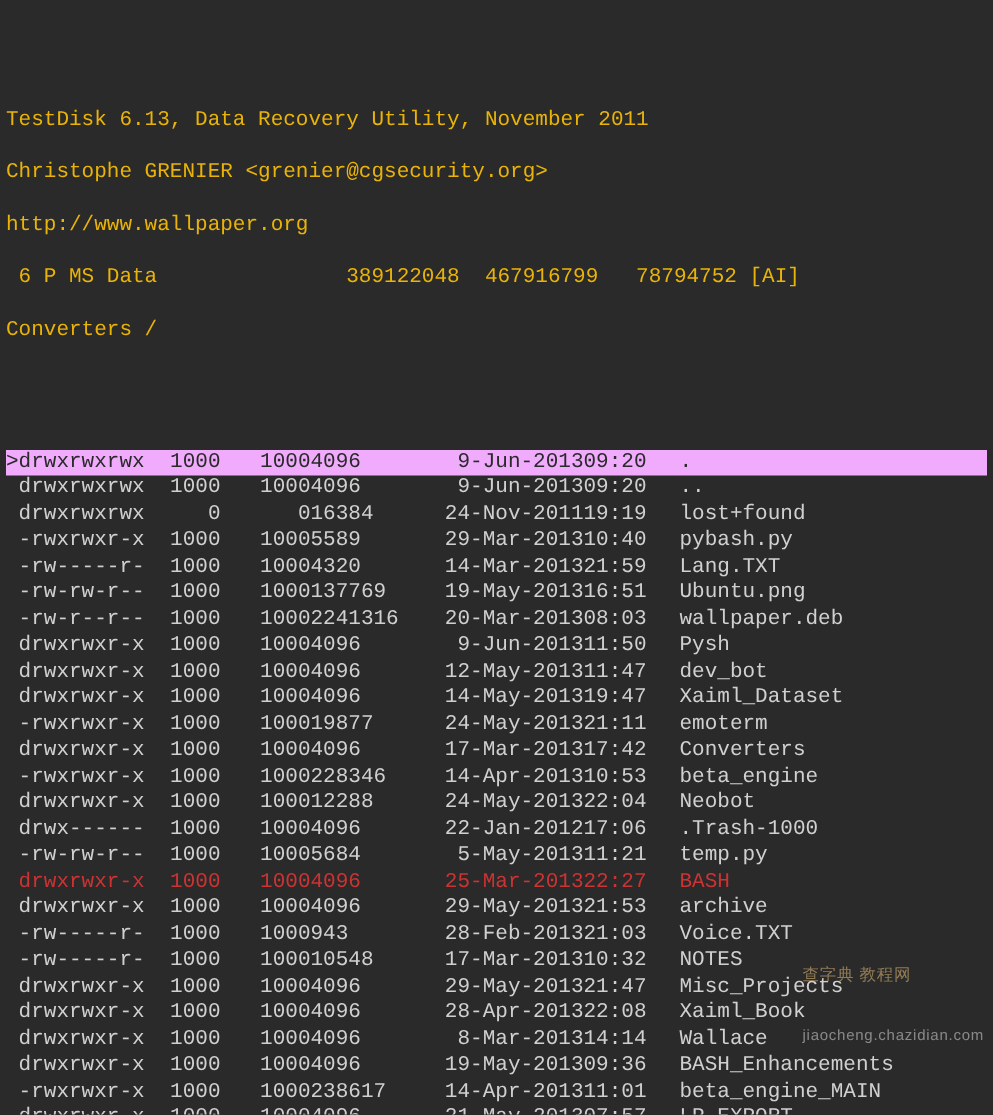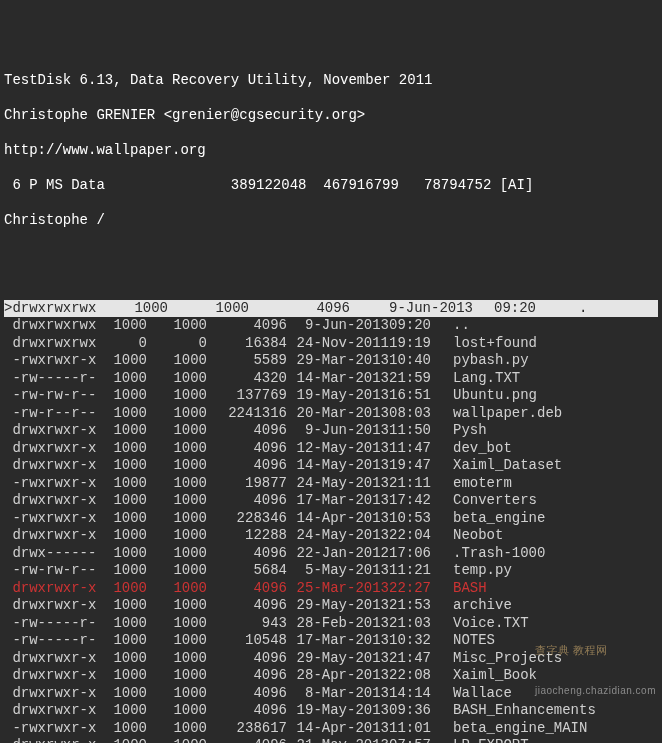--- a/index.html
+++ b/index.html
@@ -14,40 +14,39 @@
       font-size: 14px;
       line-height: 1.25;
       width: 662px;
       height: 743px;
       overflow: hidden;
       padding: 2px 4px;
       white-space: pre;
       position: relative;
     }
     .header-line {
-      color: #ffffff;
+      color: #eab308;
     }
     .row {
       display: flex;
       white-space: pre;
     }
     .row > span {
       display: inline-block;
     }
     .perms { width: 95px; }
     .uid { width: 48px; text-align: right; }
     .gid { width: 60px; text-align: right; }
-    .size { width: 80px; text-align: right; }
+    .size { width: 80px; text-align: left; }
     .date { width: 102px; text-align: right; padding-left: 4px;}
     .time { width: 56px; text-align: left; }
     .fname { padding-left: 8px; }
     .selected {
-      background: #e5e5e5;
+      background: #f0abfc;
       color: #2a2a2a;
-      gap: 21px;
     }
     .deleted {
       color: #cc3333;
     }
     .watermark {
       position: absolute;
       right: 6px;
       bottom: 32px;
       color: rgba(230,190,120,0.55);
       font-family: sans-serif;
@@ -62,21 +61,21 @@
   </style>
 </head>
 <body>
 
 
 
 <div class="header-line">TestDisk 6.13, Data Recovery Utility, November 2011</div>
 <div class="header-line">Christophe GRENIER &lt;grenier@cgsecurity.org&gt;</div>
 <div class="header-line">http://www.wallpaper.org</div>
 <div class="header-line"> 6 P MS Data               389122048  467916799   78794752 [AI]</div>
-<div class="header-line">Christophe /</div>
+<div class="header-line">Converters /</div>
 <div>&nbsp;</div>
 
 <div id="file-list"><div class="row selected"><span class="perms">&gt;drwxrwxrwx</span><span class="uid">1000</span><span class="gid">1000</span><span class="size">4096</span><span class="date">9-Jun-2013</span><span class="time">09:20</span><span class="fname">.</span></div><div class="row"><span class="perms"> drwxrwxrwx</span><span class="uid">1000</span><span class="gid">1000</span><span class="size">4096</span><span class="date">9-Jun-2013</span><span class="time">09:20</span><span class="fname">..</span></div><div class="row"><span class="perms"> drwxrwxrwx</span><span class="uid">0</span><span class="gid">0</span><span class="size">16384</span><span class="date">24-Nov-2011</span><span class="time">19:19</span><span class="fname">lost+found</span></div><div class="row"><span class="perms"> -rwxrwxr-x</span><span class="uid">1000</span><span class="gid">1000</span><span class="size">5589</span><span class="date">29-Mar-2013</span><span class="time">10:40</span><span class="fname">pybash.py</span></div><div class="row"><span class="perms"> -rw-----r-</span><span class="uid">1000</span><span class="gid">1000</span><span class="size">4320</span><span class="date">14-Mar-2013</span><span class="time">21:59</span><span class="fname">Lang.TXT</span></div><div class="row"><span class="perms"> -rw-rw-r--</span><span class="uid">1000</span><span class="gid">1000</span><span class="size">137769</span><span class="date">19-May-2013</span><span class="time">16:51</span><span class="fname">Ubuntu.png</span></div><div class="row"><span class="perms"> -rw-r--r--</span><span class="uid">1000</span><span class="gid">1000</span><span class="size">2241316</span><span class="date">20-Mar-2013</span><span class="time">08:03</span><span class="fname">wallpaper.deb</span></div><div class="row"><span class="perms"> drwxrwxr-x</span><span class="uid">1000</span><span class="gid">1000</span><span class="size">4096</span><span class="date">9-Jun-2013</span><span class="time">11:50</span><span class="fname">Pysh</span></div><div class="row"><span class="perms"> drwxrwxr-x</span><span class="uid">1000</span><span class="gid">1000</span><span class="size">4096</span><span class="date">12-May-2013</span><span class="time">11:47</span><span class="fname">dev_bot</span></div><div class="row"><span class="perms"> drwxrwxr-x</span><span class="uid">1000</span><span class="gid">1000</span><span class="size">4096</span><span class="date">14-May-2013</span><span class="time">19:47</span><span class="fname">Xaiml_Dataset</span></div><div class="row"><span class="perms"> -rwxrwxr-x</span><span class="uid">1000</span><span class="gid">1000</span><span class="size">19877</span><span class="date">24-May-2013</span><span class="time">21:11</span><span class="fname">emoterm</span></div><div class="row"><span class="perms"> drwxrwxr-x</span><span class="uid">1000</span><span class="gid">1000</span><span class="size">4096</span><span class="date">17-Mar-2013</span><span class="time">17:42</span><span class="fname">Converters</span></div><div class="row"><span class="perms"> -rwxrwxr-x</span><span class="uid">1000</span><span class="gid">1000</span><span class="size">228346</span><span class="date">14-Apr-2013</span><span class="time">10:53</span><span class="fname">beta_engine</span></div><div class="row"><span class="perms"> drwxrwxr-x</span><span class="uid">1000</span><span class="gid">1000</span><span class="size">12288</span><span class="date">24-May-2013</span><span class="time">22:04</span><span class="fname">Neobot</span></div><div class="row"><span class="perms"> drwx------</span><span class="uid">1000</span><span class="gid">1000</span><span class="size">4096</span><span class="date">22-Jan-2012</span><span class="time">17:06</span><span class="fname">.Trash-1000</span></div><div class="row"><span class="perms"> -rw-rw-r--</span><span class="uid">1000</span><span class="gid">1000</span><span class="size">5684</span><span class="date">5-May-2013</span><span class="time">11:21</span><span class="fname">temp.py</span></div><div class="row deleted"><span class="perms"> drwxrwxr-x</span><span class="uid">1000</span><span class="gid">1000</span><span class="size">4096</span><span class="date">25-Mar-2013</span><span class="time">22:27</span><span class="fname">BASH</span></div><div class="row"><span class="perms"> drwxrwxr-x</span><span class="uid">1000</span><span class="gid">1000</span><span class="size">4096</span><span class="date">29-May-2013</span><span class="time">21:53</span><span class="fname">archive</span></div><div class="row"><span class="perms"> -rw-----r-</span><span class="uid">1000</span><span class="gid">1000</span><span class="size">943</span><span class="date">28-Feb-2013</span><span class="time">21:03</span><span class="fname">Voice.TXT</span></div><div class="row"><span class="perms"> -rw-----r-</span><span class="uid">1000</span><span class="gid">1000</span><span class="size">10548</span><span class="date">17-Mar-2013</span><span class="time">10:32</span><span class="fname">NOTES</span></div><div class="row"><span class="perms"> drwxrwxr-x</span><span class="uid">1000</span><span class="gid">1000</span><span class="size">4096</span><span class="date">29-May-2013</span><span class="time">21:47</span><span class="fname">Misc_Projects</span></div><div class="row"><span class="perms"> drwxrwxr-x</span><span class="uid">1000</span><span class="gid">1000</span><span class="size">4096</span><span class="date">28-Apr-2013</span><span class="time">22:08</span><span class="fname">Xaiml_Book</span></div><div class="row"><span class="perms"> drwxrwxr-x</span><span class="uid">1000</span><span class="gid">1000</span><span class="size">4096</span><span class="date">8-Mar-2013</span><span class="time">14:14</span><span class="fname">Wallace</span></div><div class="row"><span class="perms"> drwxrwxr-x</span><span class="uid">1000</span><span class="gid">1000</span><span class="size">4096</span><span class="date">19-May-2013</span><span class="time">09:36</span><span class="fname">BASH_Enhancements</span></div><div class="row"><span class="perms"> -rwxrwxr-x</span><span class="uid">1000</span><span class="gid">1000</span><span class="size">238617</span><span class="date">14-Apr-2013</span><span class="time">11:01</span><span class="fname">beta_engine_MAIN</span></div><div class="row"><span class="perms"> drwxrwxr-x</span><span class="uid">1000</span><span class="gid">1000</span><span class="size">4096</span><span class="date">21-May-2013</span><span class="time">07:57</span><span class="fname">LP_EXPORT</span></div></div>
 
 
 
 
 
 <div class="watermark">
   <div>查字典 教程网</div>

